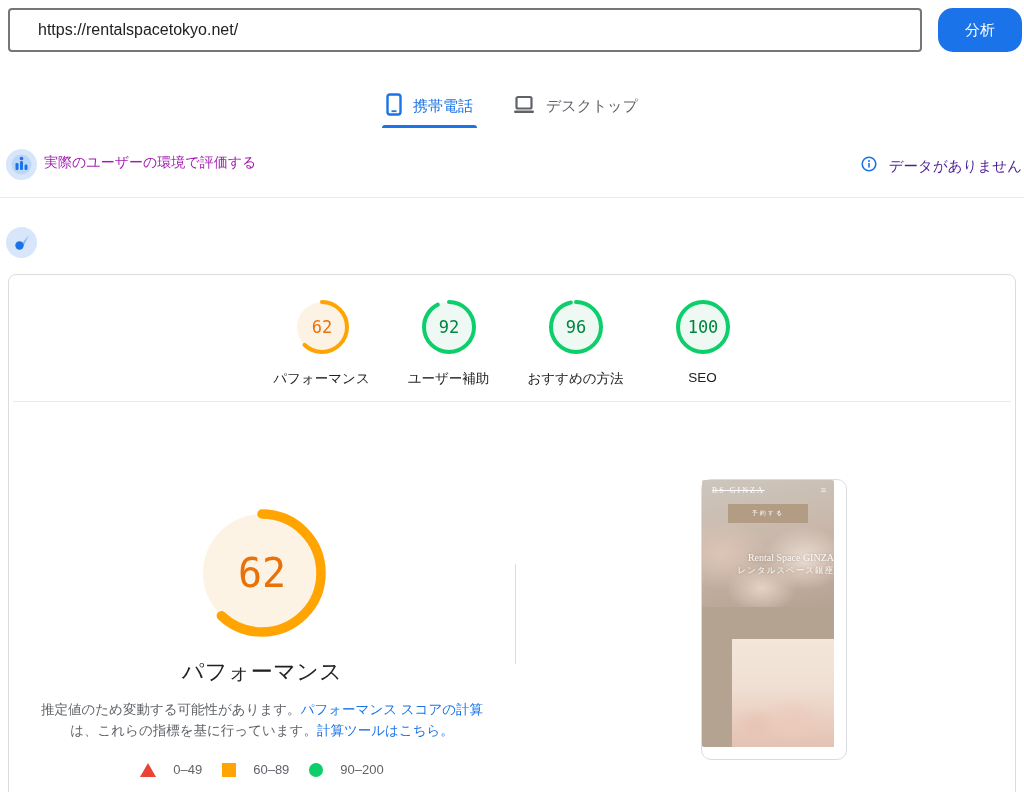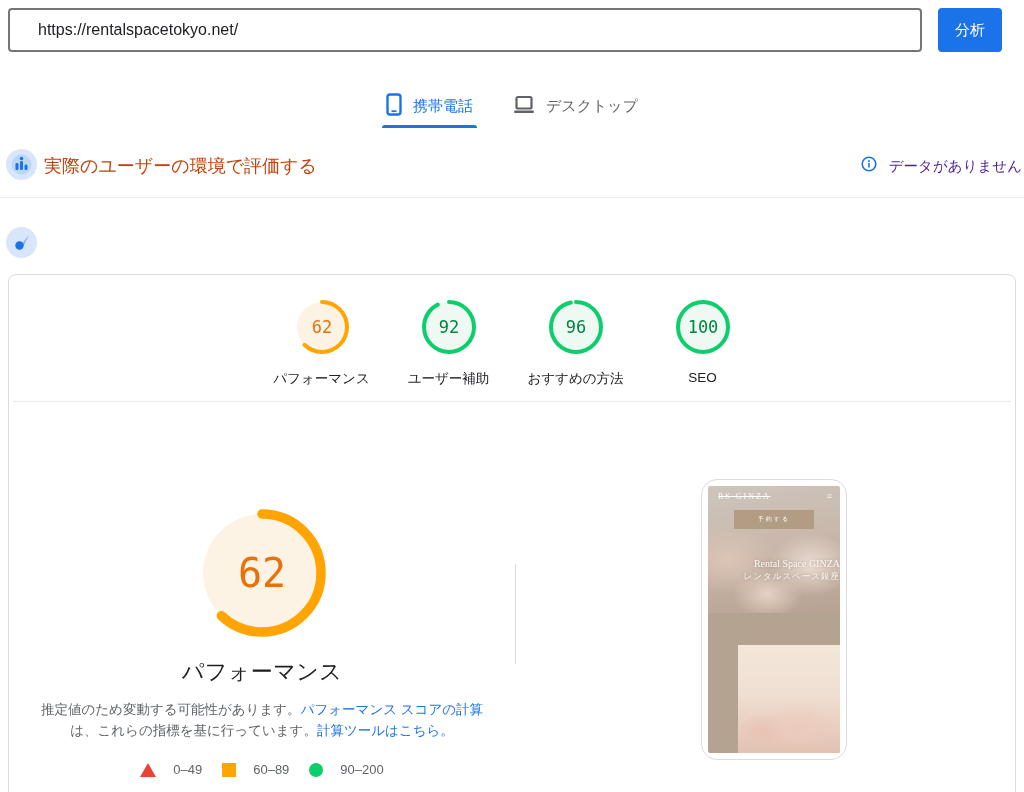--- a/index.html
+++ b/index.html
@@ -4,40 +4,40 @@
 <style>
   * { margin: 0; padding: 0; box-sizing: border-box; }
   html, body { width: 1024px; height: 792px; overflow: hidden; background: #fff;
     font-family: "Liberation Sans", "DejaVu Sans", sans-serif; }
   #app { position: relative; width: 1024px; height: 792px; background: #fff; }
 
   
   #url-input { position: absolute; left: 8px; top: 8px; width: 914px; height: 44px;
     border: 2px solid #747775; border-radius: 4px; padding: 0 28px; font-size: 16px;
     color: #202124; outline: none; font-family: inherit; background: #fff; }
-  #analyze-btn { position: absolute; left: 938px; top: 8px; width: 64px; height: 44px;
-    background: #1a73e8; color: #fff; border: none; border-radius: 4px; font-size: 15px;
+  #analyze-btn { position: absolute; left: 938px; top: 8px; width: 84px; height: 44px;
+    background: #1a73e8; color: #fff; border: none; border-radius: 15px; font-size: 15px;
     cursor: pointer; font-family: inherit; }
 
   
   .tabs { position: absolute; top: 86px; left: 0; width: 100%; height: 40px;
     display: flex; justify-content: center; gap: 40px; align-items: center; }
   .tab { position: relative; display: flex; align-items: center; gap: 11px;
     font-size: 15px; cursor: pointer; height: 40px; }
   .tab.active { color: #1a73e8; }
   .tab.inactive { color: #5f6368; }
   .tab.active::after { content: ""; position: absolute; left: -4px; right: -4px;
     bottom: -2px; height: 3px; background: #1a73e8; border-radius: 3px 3px 0 0; }
 
   
   .section-row { position: absolute; left: 0; width: 100%; height: 34px; }
   #section-field { top: 149px; }
   #section-lab { top: 227px; }
   .section-icon { position: absolute; left: 6px; top: 0; width: 31px; height: 31px; }
-  .section-title { position: absolute; left: 44px; top: 5px; font-size: 18px; color: #c2410c; }
+  .section-title { position: absolute; left: 44px; top: 5px; font-size: 14px; color: #a21caf; }
   .field-status { position: absolute; right: 2px; top: 7px; display: flex; align-items: center;
     gap: 12px; cursor: pointer; }
   .field-status-text { color: #4c1d95; font-size: 14.5px; }
 
   .hdivider { position: absolute; left: 0; top: 197px; width: 100%; height: 1px; background: #e8eaed; }
 
   
   #card { position: absolute; left: 8px; top: 274px; width: 1008px; height: 560px;
     border: 1px solid #dadce0; border-radius: 8px; background: #fff; }
   #gauges-row { position: absolute; top: 23px; left: 0; width: 100%;
@@ -59,21 +59,21 @@
   .legend-item { display: flex; align-items: center; gap: 17px; }
   .swatch-triangle { width: 0; height: 0; border-left: 8px solid transparent;
     border-right: 8px solid transparent; border-bottom: 14px solid #ea4335; }
   .swatch-square { width: 14px; height: 14px; background: #ffa400; }
   .swatch-circle { width: 14px; height: 14px; border-radius: 50%; background: #0cce6b; }
 
   #vdivider { position: absolute; left: 506px; top: 289px; width: 1px; height: 100px; background: #dadce0; }
 
   
   #thumb { position: absolute; left: 692px; top: 204px; width: 146px; height: 281px;
-    background: #fff; border: 1px solid #dadce0; border-radius: 16px; padding: 6px; cursor: pointer; }
+    background: #fff; border: 1px solid #dadce0; border-radius: 10px; padding: 0; cursor: pointer; }
   #thumb-inner { position: relative; width: 132px; height: 267px; overflow: hidden; border-radius: 2px; }
   #thumb-hero { position: relative; width: 100%; height: 127px;
     background:
       radial-gradient(ellipse 60px 45px at 78% 62%, #ecdcd2 0%, rgba(236,220,210,0) 70%),
       radial-gradient(ellipse 70px 50px at 15% 58%, #dcc5b6 0%, rgba(220,197,182,0) 70%),
       radial-gradient(ellipse 50px 35px at 45% 85%, #e6d2c4 0%, rgba(230,210,196,0) 70%),
       linear-gradient(168deg, #cdc6be 0%, #c9b8ab 45%, #bfab9c 75%, #b7a292 100%); }
   #thumb-logo { position: absolute; left: 10px; top: 6px; color: #fdfdfd; font-size: 8px;
     letter-spacing: 2px; text-decoration: line-through; font-family: "Liberation Serif", serif; }
   #thumb-menu { position: absolute; right: 8px; top: 5px; color: #f5f2ee; font-size: 9px; }

